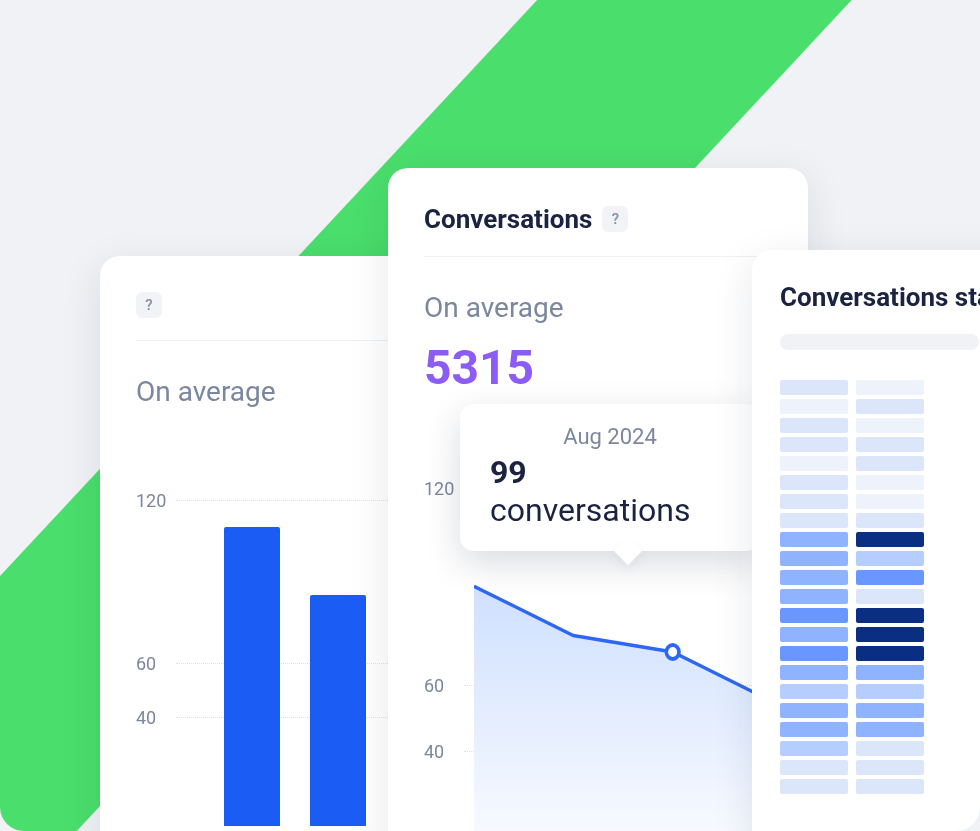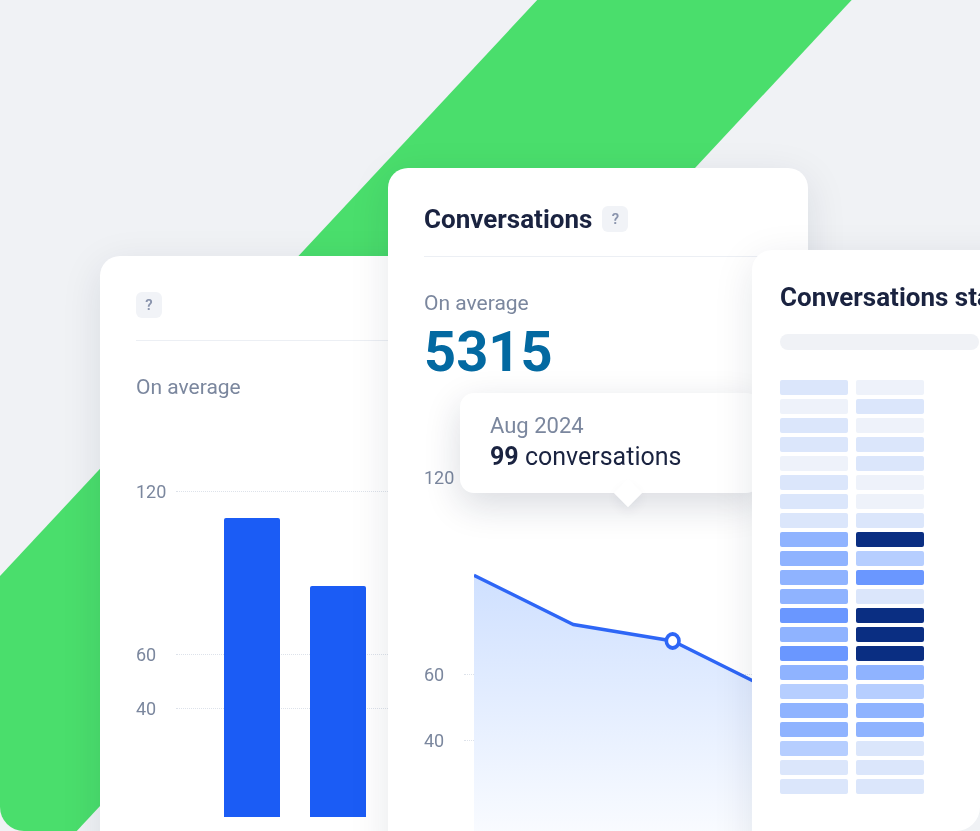--- a/index.html
+++ b/index.html
@@ -43,22 +43,22 @@
       align-items: center;
       justify-content: center;
       width: 26px;
       height: 26px;
       border-radius: 6px;
       background: #f1f3f7;
       color: #8a94ad;
       font-size: 15px;
       font-weight: 600;
     }
-    .subtle { color: #7b879e; font-size: 21px; margin-top: 34px; }
-    .big-num { font-size: 56px; font-weight: 700; color: #0369a1; margin-top: 4px; }
+    .subtle { color: #7b879e; font-size: 28px; margin-top: 34px; }
+    .big-num { font-size: 48px; font-weight: 700; color: #8b5cf6; margin-top: 15px; }
     .divider { border: none; border-top: 1px solid #eceff4; margin: 22px 0 0 0; }
 
     
     #card1 { top: 256px; left: 100px; width: 340px; height: 620px; z-index: 1; }
     .bar-chart { position: relative; margin-top: 38px; height: 380px; }
     .bar-ytick { position: absolute; left: 0; font-size: 18px; color: #7b879e; transform: translateY(-50%); }
     .bar-grid { position: absolute; left: 40px; right: 0; border-top: 1px dotted #dde2ea; }
     .bars { position: absolute; left: 40px; right: 0; bottom: 0; height: 100%; display: flex; align-items: flex-end; gap: 30px; padding-left: 48px; }
     .bar { width: 56px; background: #1b5cf5; border-radius: 2px 2px 0 0; }
 
@@ -72,22 +72,22 @@
       position: absolute;
       top: -18px;
       left: 36px;
       background: #fff;
       border-radius: 14px;
       box-shadow: 0 12px 36px rgba(20,30,60,0.16);
       padding: 20px 30px 22px 30px;
       z-index: 5;
       width: 300px;
     }
-    .tooltip .date { color: #7b879e; font-size: 22px; }
-    .tooltip .val  { color: #1a2340; font-size: 25px; margin-top: 4px; }
+    .tooltip .date { color: #7b879e; font-size: 22px; text-align: center; }
+    .tooltip .val  { color: #1a2340; font-size: 32px; margin-top: 4px; }
     .tooltip .val b { font-weight: 700; }
     .tooltip .arrow {
       position: absolute;
       bottom: -10px;
       left: 158px;
       width: 20px; height: 20px;
       background: #fff;
       transform: rotate(45deg);
       box-shadow: 4px 4px 12px rgba(20,30,60,0.06);
     }

